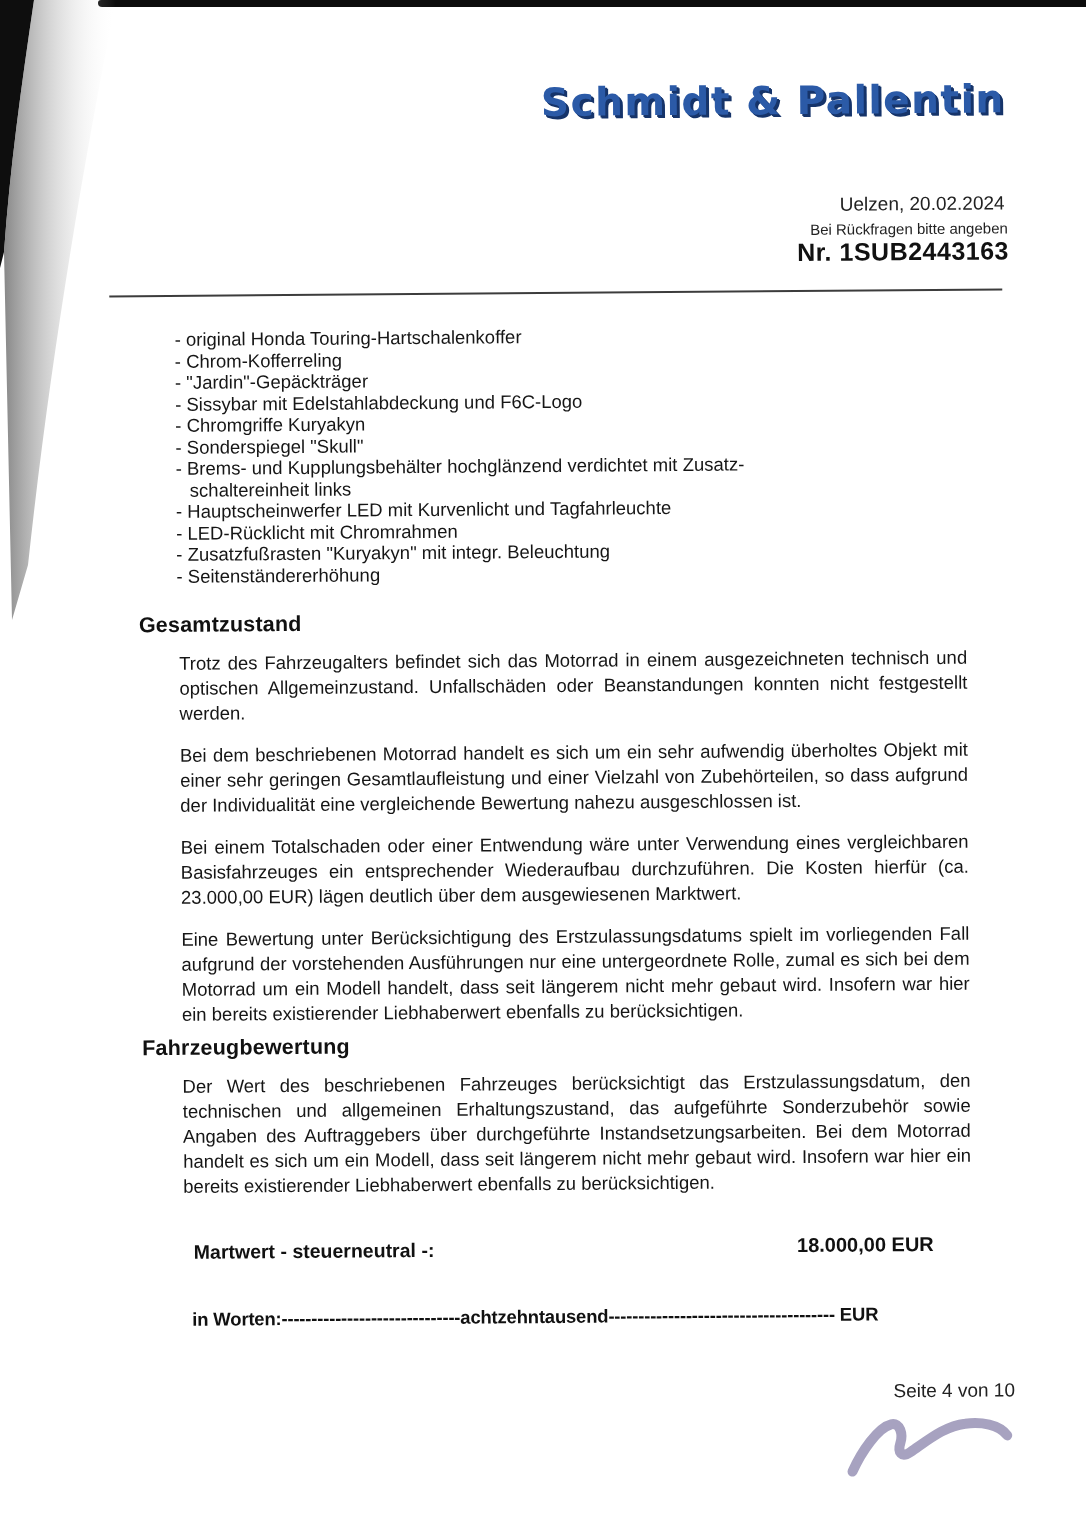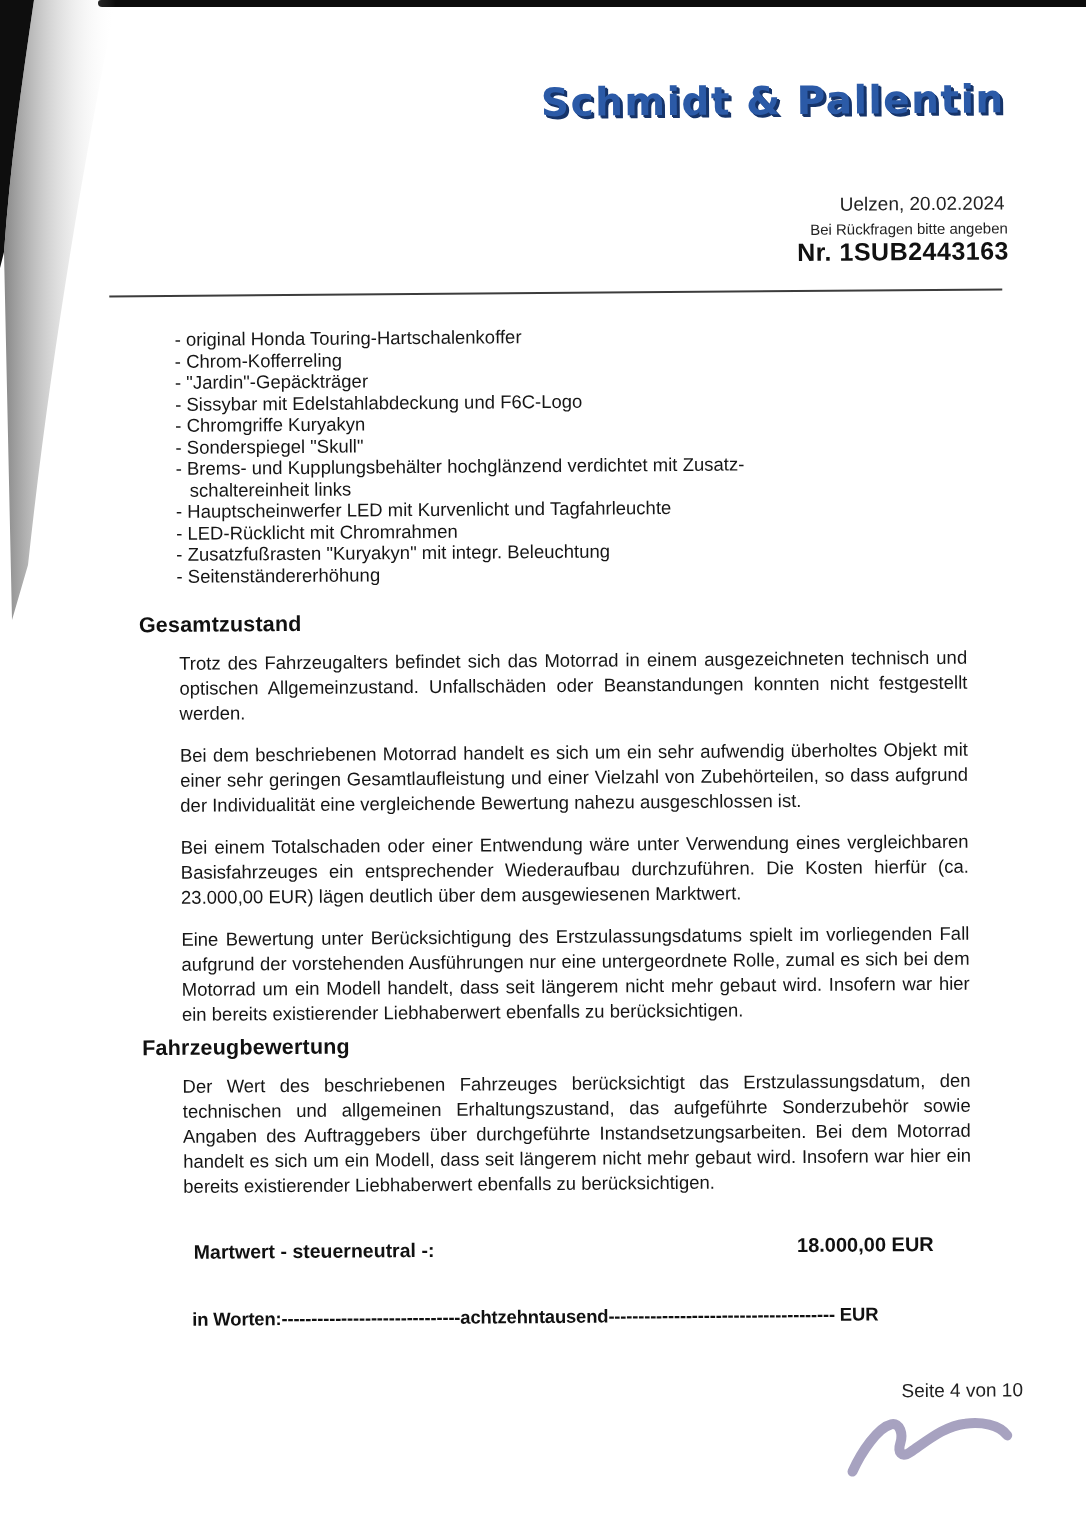--- a/index.html
+++ b/index.html
@@ -71,21 +71,21 @@
   .valuation-value {
     top: 1236px; left: 180px; width: 750px; text-align: right;
     font-size: 20px; font-weight: bold; color: #111;
   }
   .in-words {
     top: 1306px; left: 188px; width: 760px;
     font-size: 18.5px; font-weight: bold; color: #111;
     white-space: nowrap; overflow: hidden; letter-spacing: -0.2px;
   }
   .page-indicator {
-    top: 1383px; right: 68px;
+    top: 1383px; right: 76px;
     font-size: 19px; color: #222;
   }
   .squiggle { left: 833px; top: 1412px; }
 </style>
 </head>
 <body>
 
 <div class="page">
 
   <div class="artifact-top"></div>

